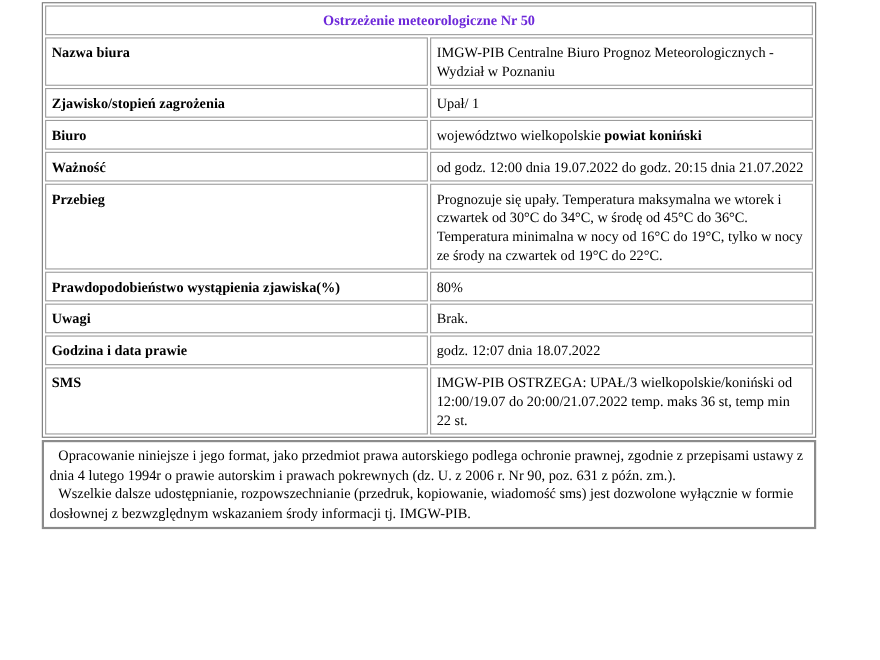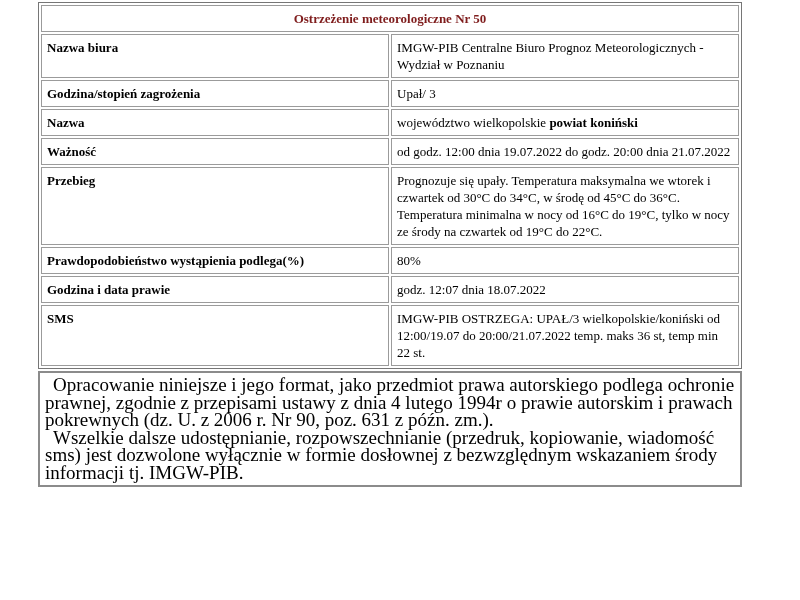--- a/index.html
+++ b/index.html
@@ -34,35 +34,35 @@
     line-height: 17px;
     vertical-align: top;
     background: #ffffff;
     word-wrap: break-word;
   }
   td.title-cell {
     text-align: center;
     font-weight: bold;
     font-size: 15px;
     line-height: 19px;
-    color: #7f1d1d;
+    color: #6d28d9;
     padding: 5px 4px;
   }
   td.label-cell {
     font-weight: bold;
     width: 167px;
   }
   .bold { font-weight: bold; }
   .footer-box {
     box-sizing: border-box;
     width: 704px;
     margin-top: 2px;
     border: 2px solid #8b8b8b;
     padding: 3px 5px 4px 5px;
-    font-size: 19px;
+    font-size: 13px;
     line-height: 17.5px;
     background: #ffffff;
   }
   .footer-box p {
     margin: 0;
     text-indent: 8px;
   }
 </style>
 </head>
 <body>
@@ -74,44 +74,48 @@
         <tr>
       <td class="title-cell" colspan="2">Ostrzeżenie meteorologiczne Nr 50</td>
     </tr>
 
     <tr>
       <td class="label-cell">Nazwa biura</td>
       <td>IMGW-PIB Centralne Biuro Prognoz Meteorologicznych - Wydział w Poznaniu</td>
     </tr>
 
     <tr>
-      <td class="label-cell">Godzina/stopień zagrożenia</td>
-      <td>Upał/ 3</td>
+      <td class="label-cell">Zjawisko/stopień zagrożenia</td>
+      <td>Upał/ 1</td>
     </tr>
 
     <tr>
-      <td class="label-cell">Nazwa</td>
+      <td class="label-cell">Biuro</td>
       <td><span>województwo wielkopolskie </span><span class="bold">powiat koniński</span></td>
     </tr>
 
     <tr>
       <td class="label-cell">Ważność</td>
-      <td>od godz. 12:00 dnia 19.07.2022 do godz. 20:00 dnia 21.07.2022</td>
+      <td>od godz. 12:00 dnia 19.07.2022 do godz. 20:15 dnia 21.07.2022</td>
     </tr>
 
     <tr>
       <td class="label-cell">Przebieg</td>
       <td>Prognozuje się upały. Temperatura maksymalna we wtorek i czwartek od 30°C do 34°C, w środę od 45°C do 36°C. Temperatura minimalna w nocy od 16°C do 19°C, tylko w nocy ze środy na czwartek od 19°C do 22°C.</td>
     </tr>
 
     <tr>
-      <td class="label-cell">Prawdopodobieństwo wystąpienia podlega(%)</td>
+      <td class="label-cell">Prawdopodobieństwo wystąpienia zjawiska(%)</td>
       <td>80%</td>
     </tr>
 
+    <tr>
+      <td class="label-cell">Uwagi</td>
+      <td>Brak.</td>
+    </tr>
 
     <tr>
       <td class="label-cell">Godzina i data prawie</td>
       <td>godz. 12:07 dnia 18.07.2022</td>
     </tr>
 
     <tr>
       <td class="label-cell">SMS</td>
       <td>IMGW-PIB OSTRZEGA: UPAŁ/3 wielkopolskie/koniński od 12:00/19.07 do 20:00/21.07.2022 temp. maks 36 st, temp min 22 st.</td>
     </tr>

